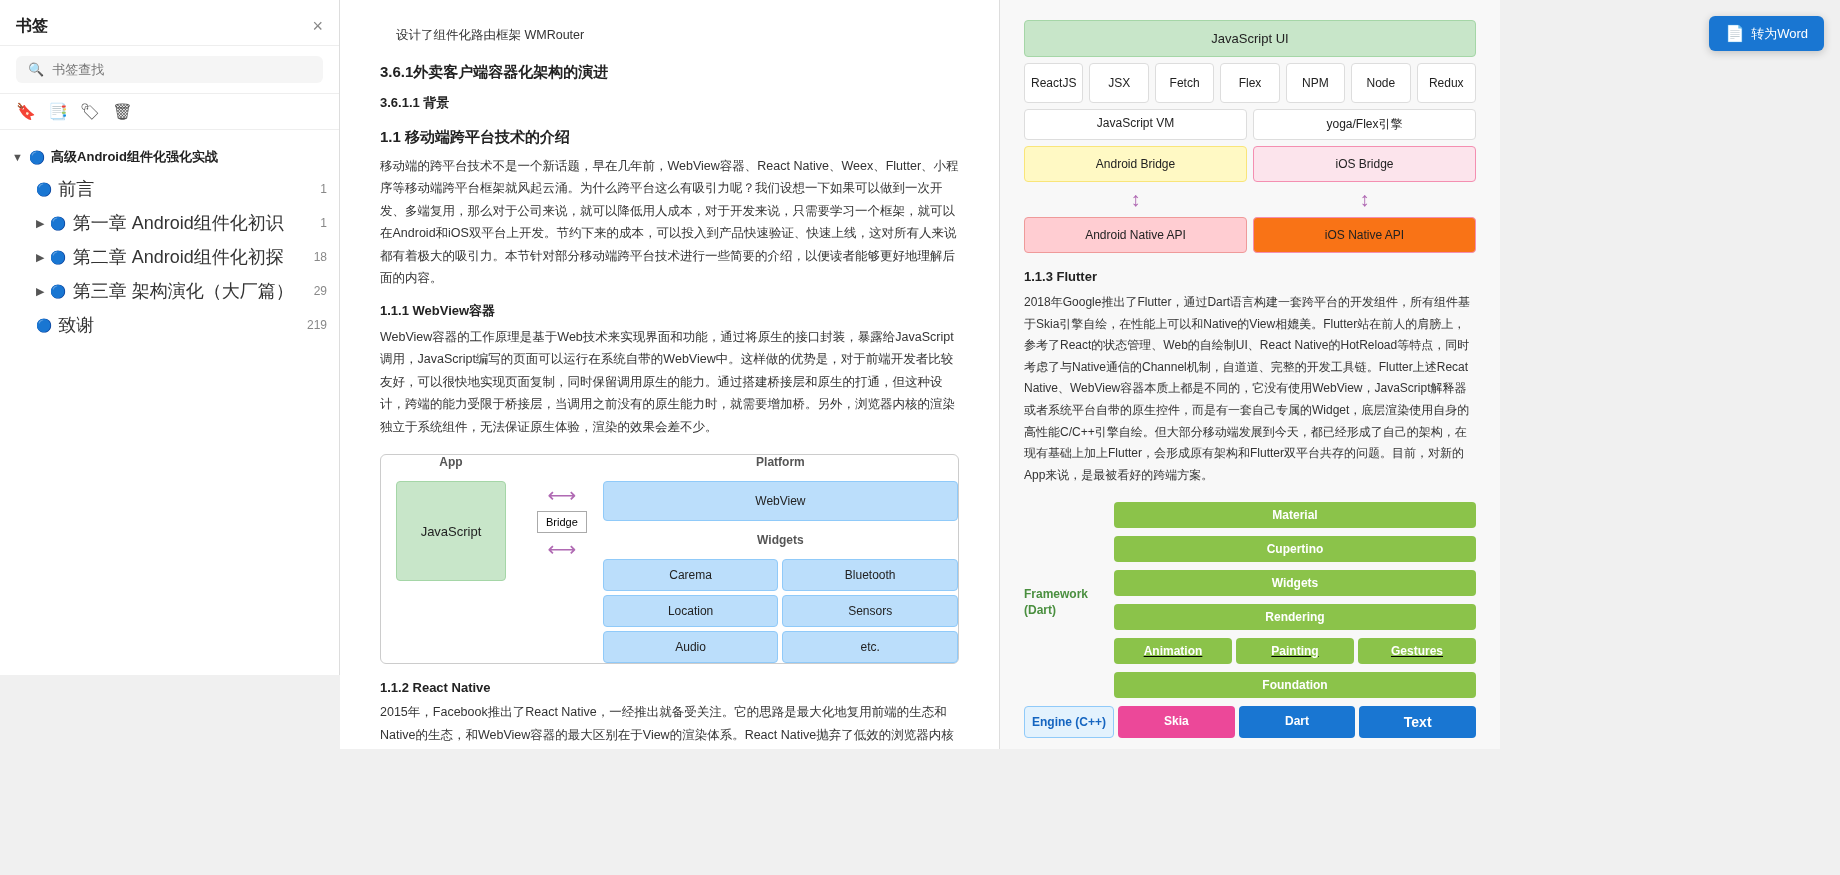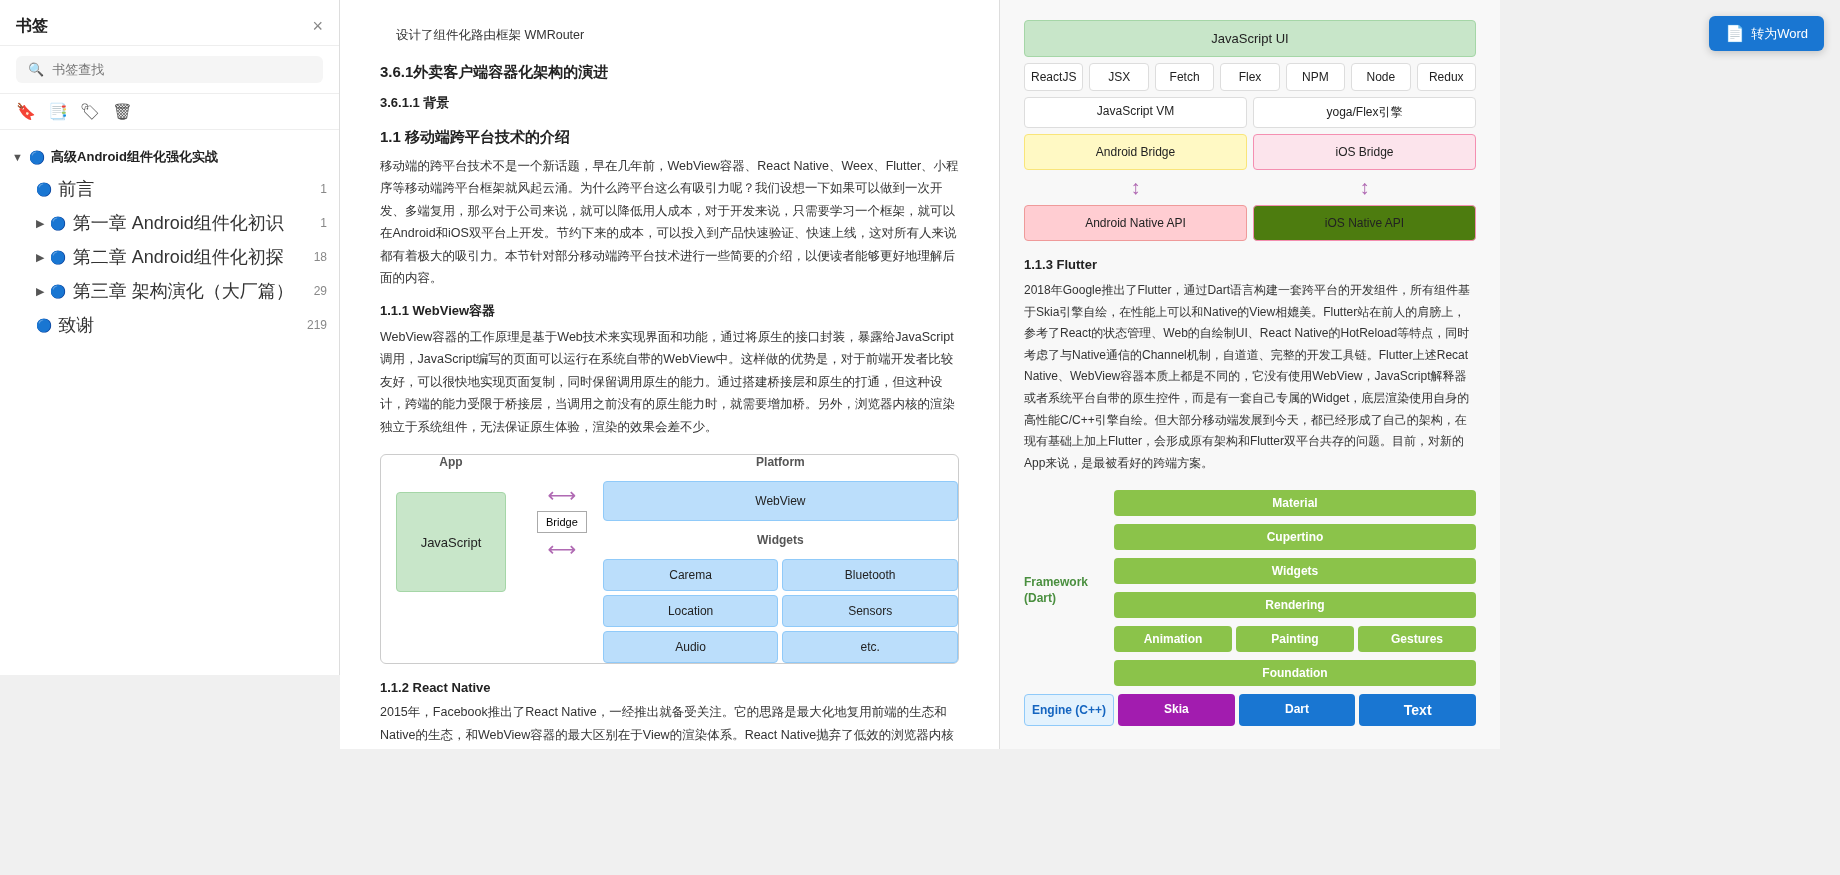--- a/index.html
+++ b/index.html
@@ -213,21 +213,21 @@
       display: flex;
       gap: 6px;
       margin-bottom: 6px;
     }
     .fl-cell-white {
       flex: 1;
       background: #fff;
       border: 1px solid #ddd;
       border-radius: 4px;
       text-align: center;
-      padding: 6px 4px;
+      padding: 12px 4px;
       font-size: 12px;
       color: #222;
     }
     .fl-vm {
       flex: 1;
       background: #fff;
       border: 1px solid #ddd;
       border-radius: 4px;
       text-align: center;
       padding: 6px 4px;
@@ -280,21 +280,21 @@
       background: #ffcdd2;
       border: 1px solid #ef9a9a;
       border-radius: 4px;
       text-align: center;
       padding: 10px 4px;
       font-size: 12px;
       color: #222;
     }
     .fl-native-ios {
       flex: 1;
-      background: #4d7c0f;
+      background: #f97316;
       border: 1px solid #f48fb1;
       border-radius: 4px;
       text-align: center;
       padding: 10px 4px;
       font-size: 12px;
       color: #222;
     }
     .fl-section-title {
       font-size: 13px;
       font-weight: bold;
@@ -339,20 +339,21 @@
     }
     .fl-framework-content {
       flex: 1;
       display: flex;
       flex-direction: column;
       gap: 4px;
     }
     .fl-three-col {
       display: flex;
       gap: 4px;
+      text-decoration: underline;
     }
     .fl-three-col .fl-green-bar-sm {
       flex: 1;
     }
     .fl-engine-row {
       display: flex;
       gap: 4px;
       margin-top: 4px;
       align-items: stretch;
     }
@@ -362,21 +363,21 @@
       border-radius: 4px;
       text-align: center;
       padding: 8px 4px;
       font-size: 12px;
       color: #1565c0;
       font-weight: bold;
       min-width: 90px;
     }
     .fl-skia {
       flex: 1;
-      background: #a21caf;
+      background: #ec4899;
       border-radius: 4px;
       text-align: center;
       padding: 8px 4px;
       font-size: 12px;
       color: #fff;
       font-weight: bold;
     }
     .fl-dart {
       flex: 1;
       background: #1976d2;
@@ -491,21 +492,21 @@
     <p class="doc-p">移动端的跨平台技术不是一个新话题，早在几年前，WebView容器、React Native、Weex、Flutter、小程序等移动端跨平台框架就风起云涌。为什么跨平台这么有吸引力呢？我们设想一下如果可以做到一次开发、多端复用，那么对于公司来说，就可以降低用人成本，对于开发来说，只需要学习一个框架，就可以在Android和iOS双平台上开发。节约下来的成本，可以投入到产品快速验证、快速上线，这对所有人来说都有着极大的吸引力。本节针对部分移动端跨平台技术进行一些简要的介绍，以便读者能够更好地理解后面的内容。</p>
 
     <p class="doc-h3">1.1.1 WebView容器</p>
     <p class="doc-p">WebView容器的工作原理是基于Web技术来实现界面和功能，通过将原生的接口封装，暴露给JavaScript调用，JavaScript编写的页面可以运行在系统自带的WebView中。这样做的优势是，对于前端开发者比较友好，可以很快地实现页面复制，同时保留调用原生的能力。通过搭建桥接层和原生的打通，但这种设计，跨端的能力受限于桥接层，当调用之前没有的原生能力时，就需要增加桥。另外，浏览器内核的渲染独立于系统组件，无法保证原生体验，渲染的效果会差不少。</p>
 
     <div class="rn-diagram">
       <div style="display:flex; gap:16px; align-items:flex-start;">
 
         <div class="rn-app-col">
           <div class="rn-label">App</div>
-          <div class="rn-box-green" style="min-width:110px;min-height:100px;display:flex;align-items:center;justify-content:center;font-size:13px;margin-top:11px;">JavaScript</div>
+          <div class="rn-box-green" style="min-width:110px;min-height:100px;display:flex;align-items:center;justify-content:center;font-size:13px;">JavaScript</div>
         </div>
 
         <div style="display:flex;flex-direction:column;align-items:center;justify-content:center;margin-top:28px;">
           <span class="rn-arrow" style="font-size:20px;">⟷</span>
           <div style="border:1px solid #aaa;padding:4px 8px;margin:4px 0;font-size:11px;background:#fff;">
             <span>Bridge</span>
           </div>
           <span class="rn-arrow" style="font-size:20px;">⟷</span>
         </div>
 

